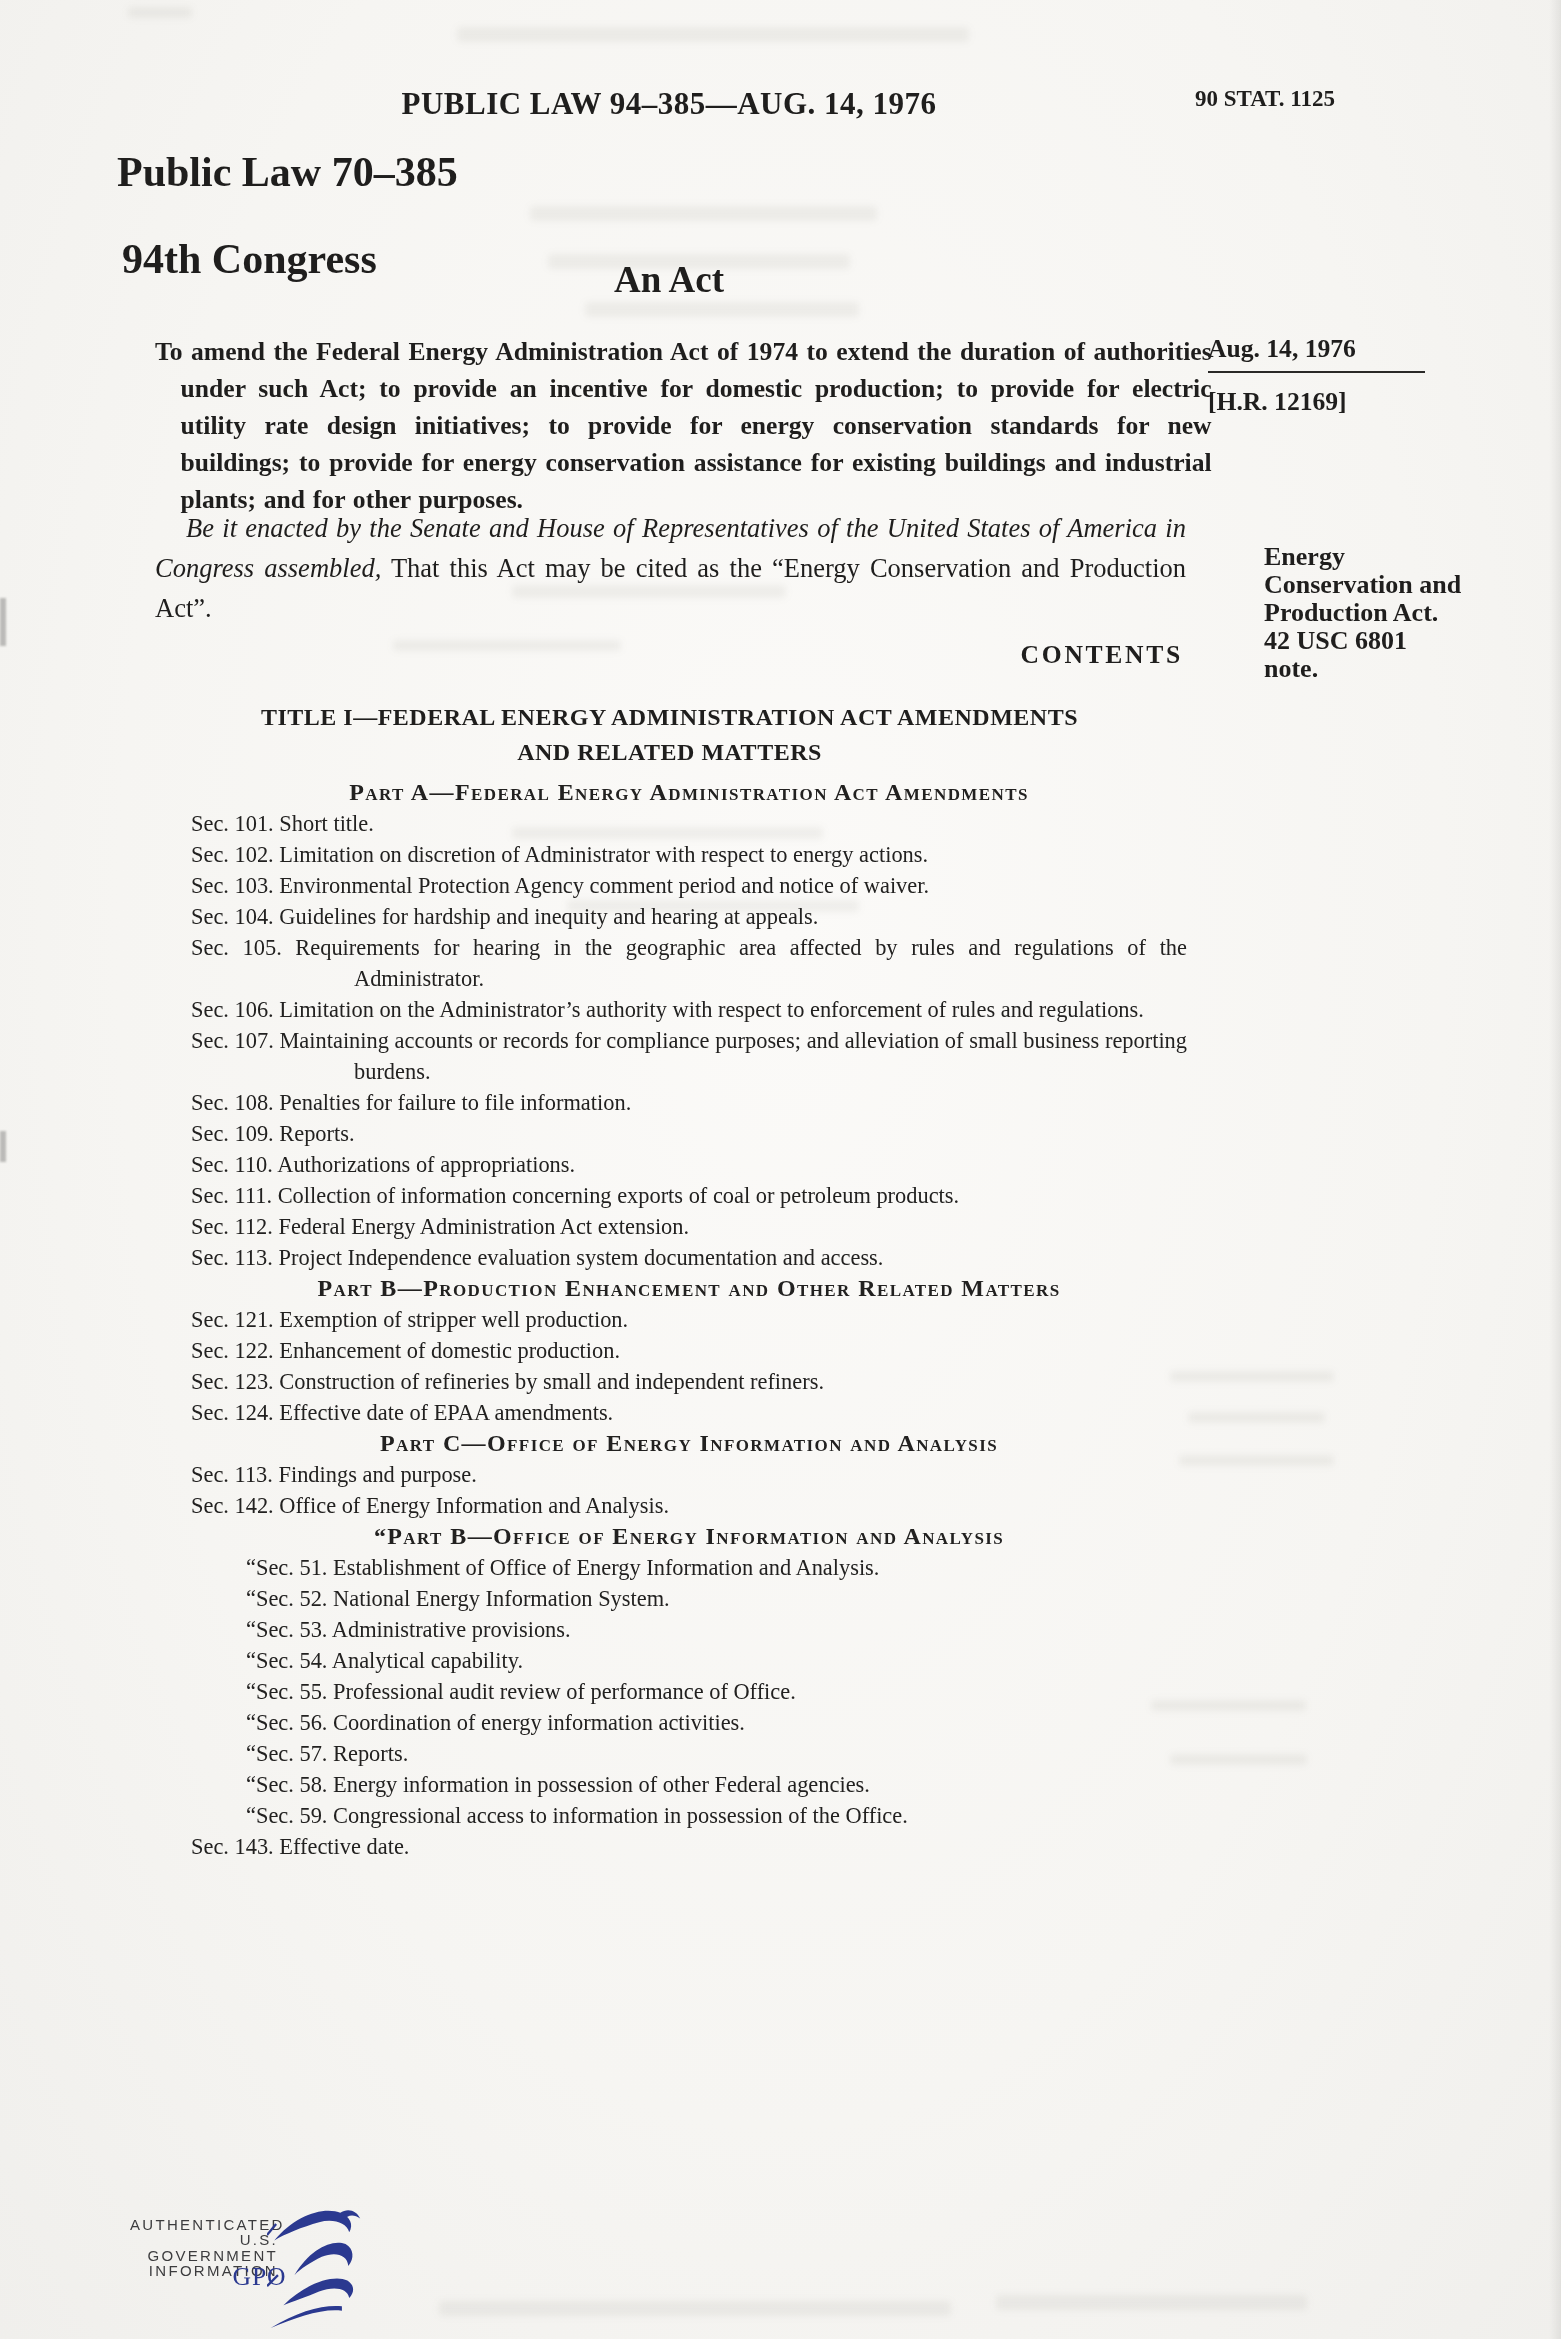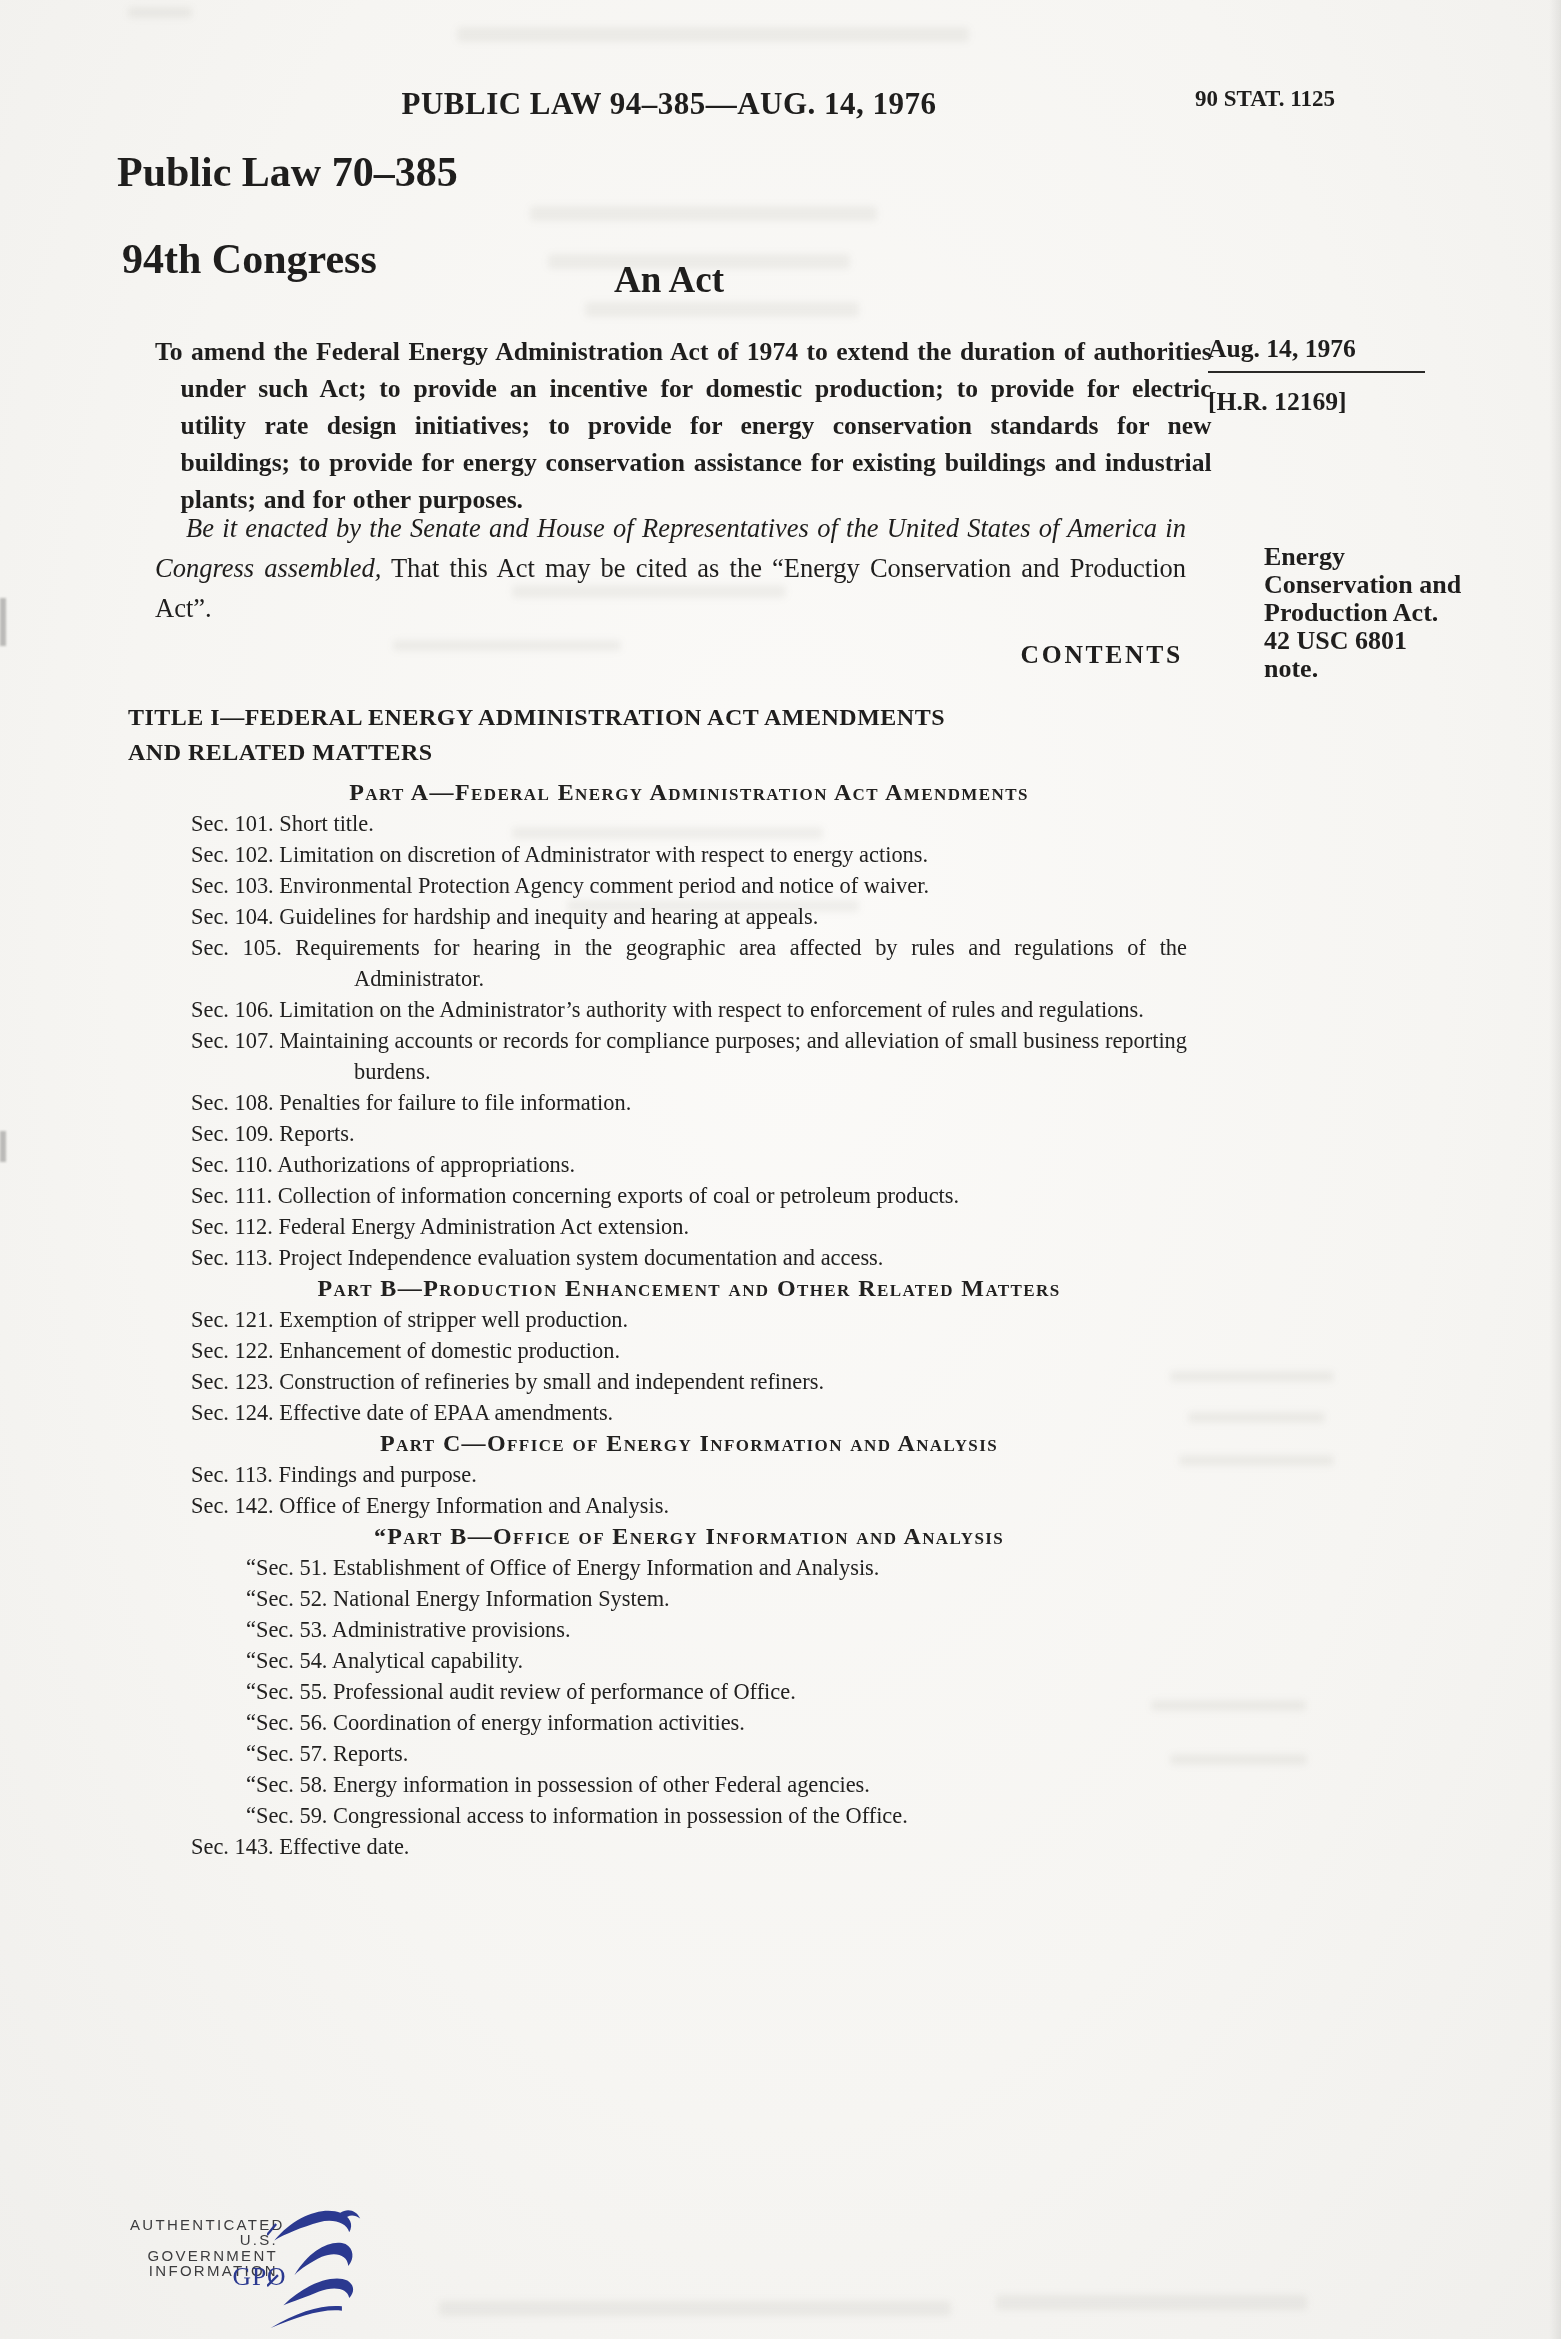--- a/index.html
+++ b/index.html
@@ -26,21 +26,21 @@
   .m-date{position:absolute; top:334px; left:1208px; width:217px; font-size:25.6px; font-weight:bold;
     padding-bottom:7.3px; border-bottom:2.7px solid #2a2927;}
   .m-hr{position:absolute; top:387px; left:1208px; width:217px; font-size:25.6px; font-weight:bold;}
   .enacting{position:absolute; top:508px; left:155px; width:1031px;
     font-size:26.5px; line-height:40px; text-align:justify; text-indent:31px;}
   .enacting .it{font-style:italic;}
   .m-note2{position:absolute; top:543px; left:1264px; width:219px;
     font-size:26px; font-weight:bold; line-height:28px;}
   .contents-h{position:absolute; top:640px; left:155px; width:1028px; text-align:right;
     font-size:25.6px; font-weight:bold; letter-spacing:2.7px;}
-  .title-h{position:absolute; top:700px; left:128px; width:1083px; text-align:left;
+  .title-h{position:absolute; top:700px; left:128px; width:1083px; text-align:center;
     font-size:24px; font-weight:bold; line-height:35px; letter-spacing:0.5px;}
   
   .contents{position:absolute; top:777px; left:182px; width:996px;
     font-size:22.4px; line-height:31px; color:#222120;margin-left:9px;}
   .contents > div{margin:0;}
   .t-part{text-align:center; font-variant:small-caps; letter-spacing:1.4px;
     font-size:24px; font-weight:bold; margin-top:25.6px; margin-bottom:14.6px;}
   .t-entry{padding-left:163px; text-indent:-163px; text-align:justify;}
   .t-qentry{padding-left:236px; text-indent:-181px; text-align:justify;}
   

